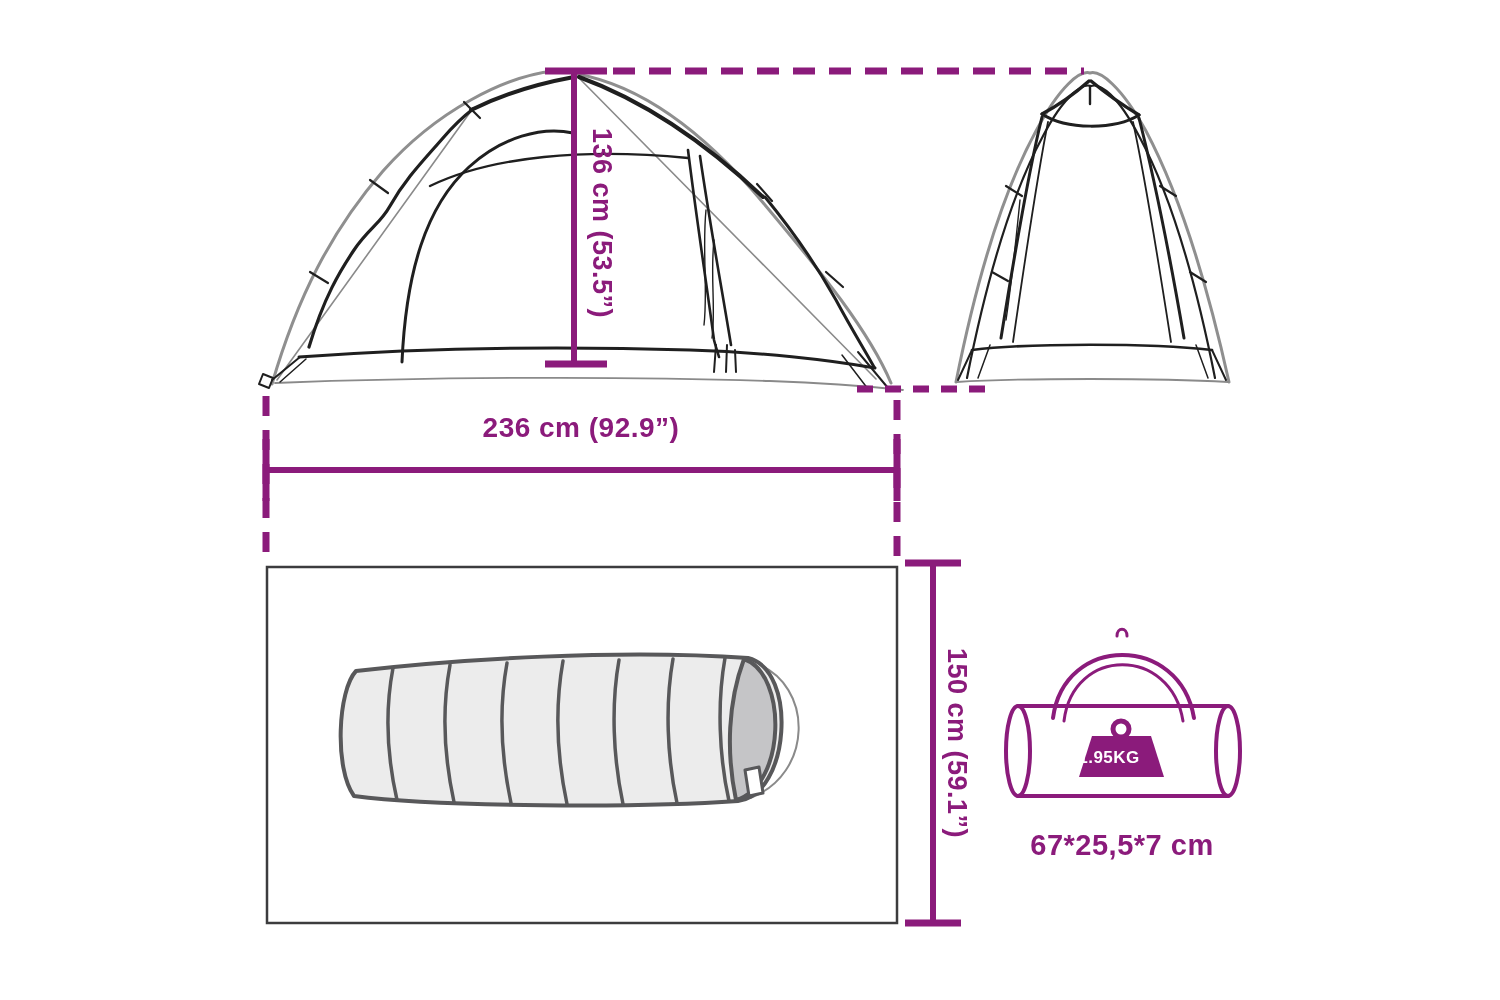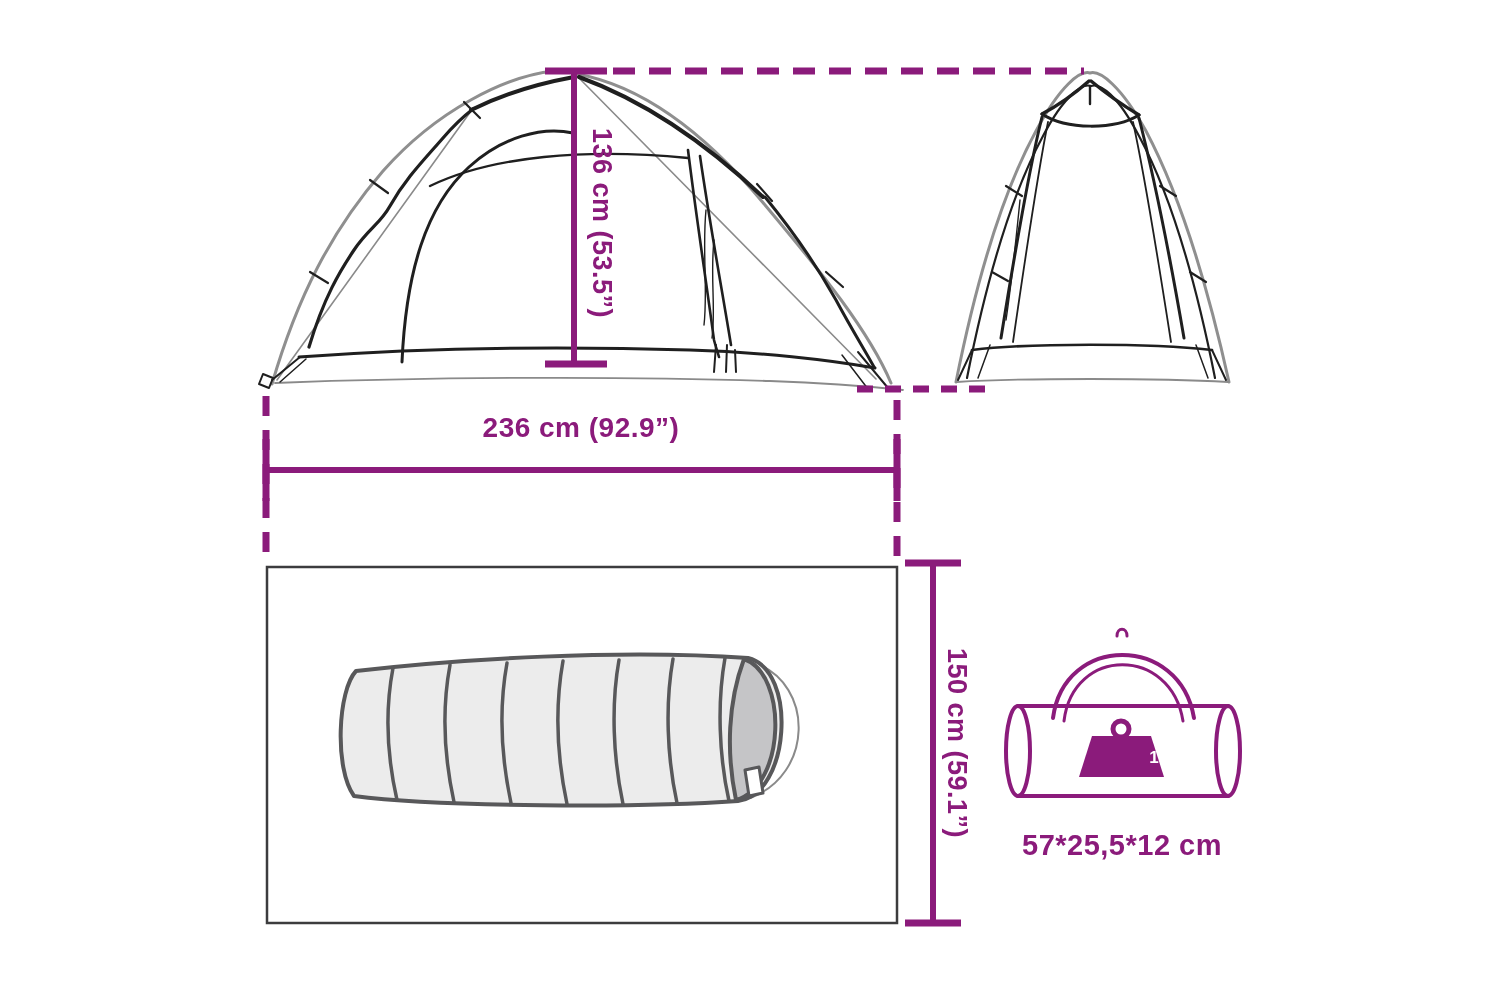--- a/index.html
+++ b/index.html
@@ -164,16 +164,16 @@
     </g>
   </g>
 </svg>
 
   <div class="dim-label vertical" style="left:601px; top:223px;">136 cm (53.5”)</div>
 
   <div class="dim-label" style="left:581px; top:428px; font-size:28px;">236 cm (92.9”)</div>
 
   <div class="dim-label vertical" style="left:956px; top:743px;">150 cm (59.1”)</div>
 
-  <div class="weight-label" style="left:1180px; top:758px;text-align:right;">1.95KG</div>
+  <div class="weight-label" style="left:1109px; top:758px;text-align:right;">1.95KG</div>
 
-  <div class="bag-size-label" style="left:1122px; top:845px;">57*25,5*12 cm</div>
+  <div class="bag-size-label" style="left:1122px; top:845px;">67*25,5*7 cm</div>
 </div>
 
 </body></html>

